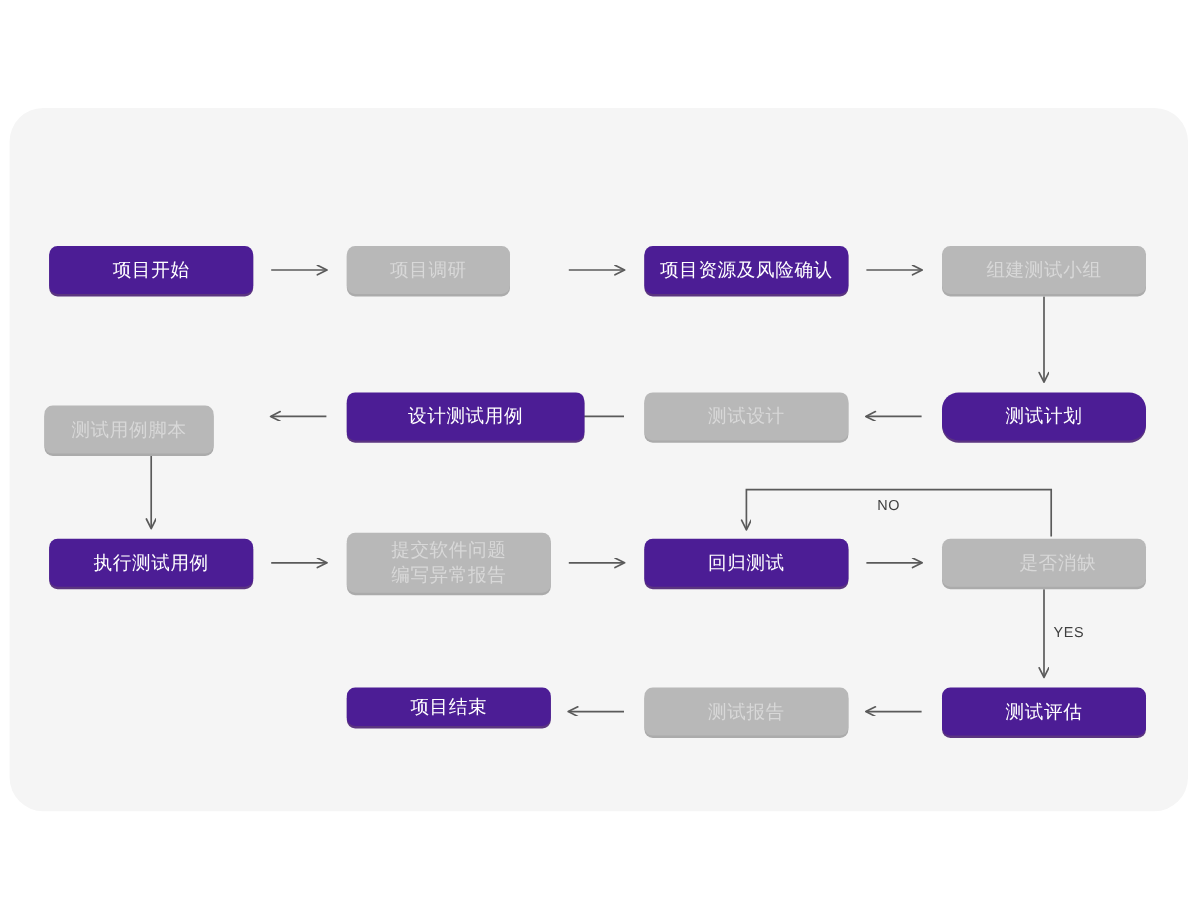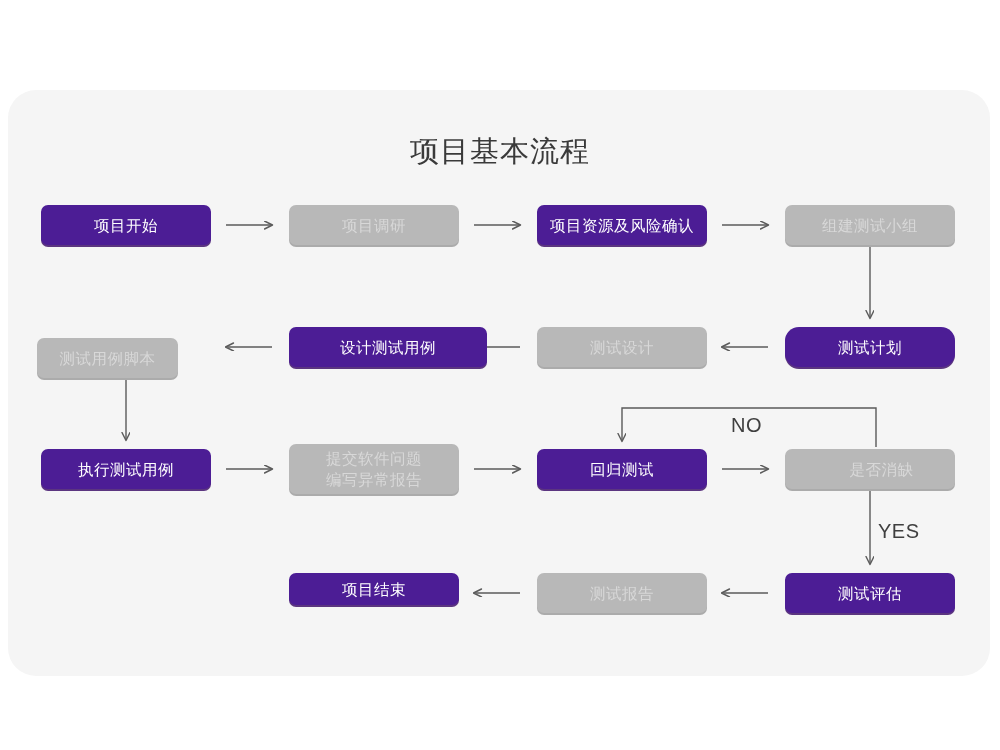--- a/index.html
+++ b/index.html
@@ -65,34 +65,33 @@
   svg.wires {
     position: absolute;
     left: 0;
     top: 0;
     width: 1000px;
     height: 750px;
     pointer-events: none;
   }
   .wire-label {
     position: absolute;
-    font-size: 20px;
+    font-size: 12px;
     color: #3f3f3f;
     letter-spacing: 0.5px;
     user-select: none;
   }
 </style>
 </head>
 <body>
 
 <div id="root">
 
   <div class="panel"></div>
 
-  <div class="title">项目基本流程</div>
 
   <svg class="wires" viewBox="0 0 1000 750">
     <defs>
       <marker id="ah" markerWidth="10" markerHeight="10" refX="8.5" refY="4" orient="auto" markerUnits="userSpaceOnUse">
         <path d="M1,0 L9,4 L1,8" fill="none" stroke="#5a5a5a" stroke-width="1.4" stroke-linecap="round" stroke-linejoin="round"></path>
       </marker>
     </defs>
 
     <g stroke="#5a5a5a" stroke-width="1.4" fill="none" marker-end="url(#ah)">
       <line x1="226" y1="225" x2="272" y2="225"></line>
@@ -115,21 +114,21 @@
 
       <line x1="870" y1="491" x2="870" y2="564"></line>
 
       <line x1="768" y1="593" x2="722" y2="593"></line>
       <line x1="520" y1="593" x2="474" y2="593"></line>
     </g>
   </svg>
 
   <div id="nodes">
       <div class="node purple" style="left: 41px; top: 205px; width: 170px; height: 40px;">项目开始</div>
-      <div class="node gray" style="left: 289px; top: 205px; width: 170px; height: 40px;">项目调研</div>
+      <div class="node gray" style="left: 289px; top: 205px; width: 136px; height: 40px;">项目调研</div>
       <div class="node purple" style="left: 537px; top: 205px; width: 170px; height: 40px;">项目资源及风险确认</div>
       <div class="node gray" style="left: 785px; top: 205px; width: 170px; height: 40px;">组建测试小组</div>
       <div class="node purple" style="left: 785px; top: 327px; width: 170px; height: 40px; border-radius: 14px;">测试计划</div>
       <div class="node gray" style="left: 537px; top: 327px; width: 170px; height: 40px;">测试设计</div>
       <div class="node purple" style="left: 289px; top: 327px; width: 198px; height: 40px;">设计测试用例</div>
       <div class="node gray" style="left: 37px; top: 327px; width: 141px; height: 40px; margin-top: 11px;">测试用例脚本</div>
       <div class="node purple" style="left: 41px; top: 449px; width: 170px; height: 40px;">执行测试用例</div>
       <div class="node gray" style="left: 289px; top: 444px; width: 170px; height: 50px; white-space: pre-line;">提交软件问题
 编写异常报告</div>
       <div class="node purple" style="left: 537px; top: 449px; width: 170px; height: 40px;">回归测试</div>

